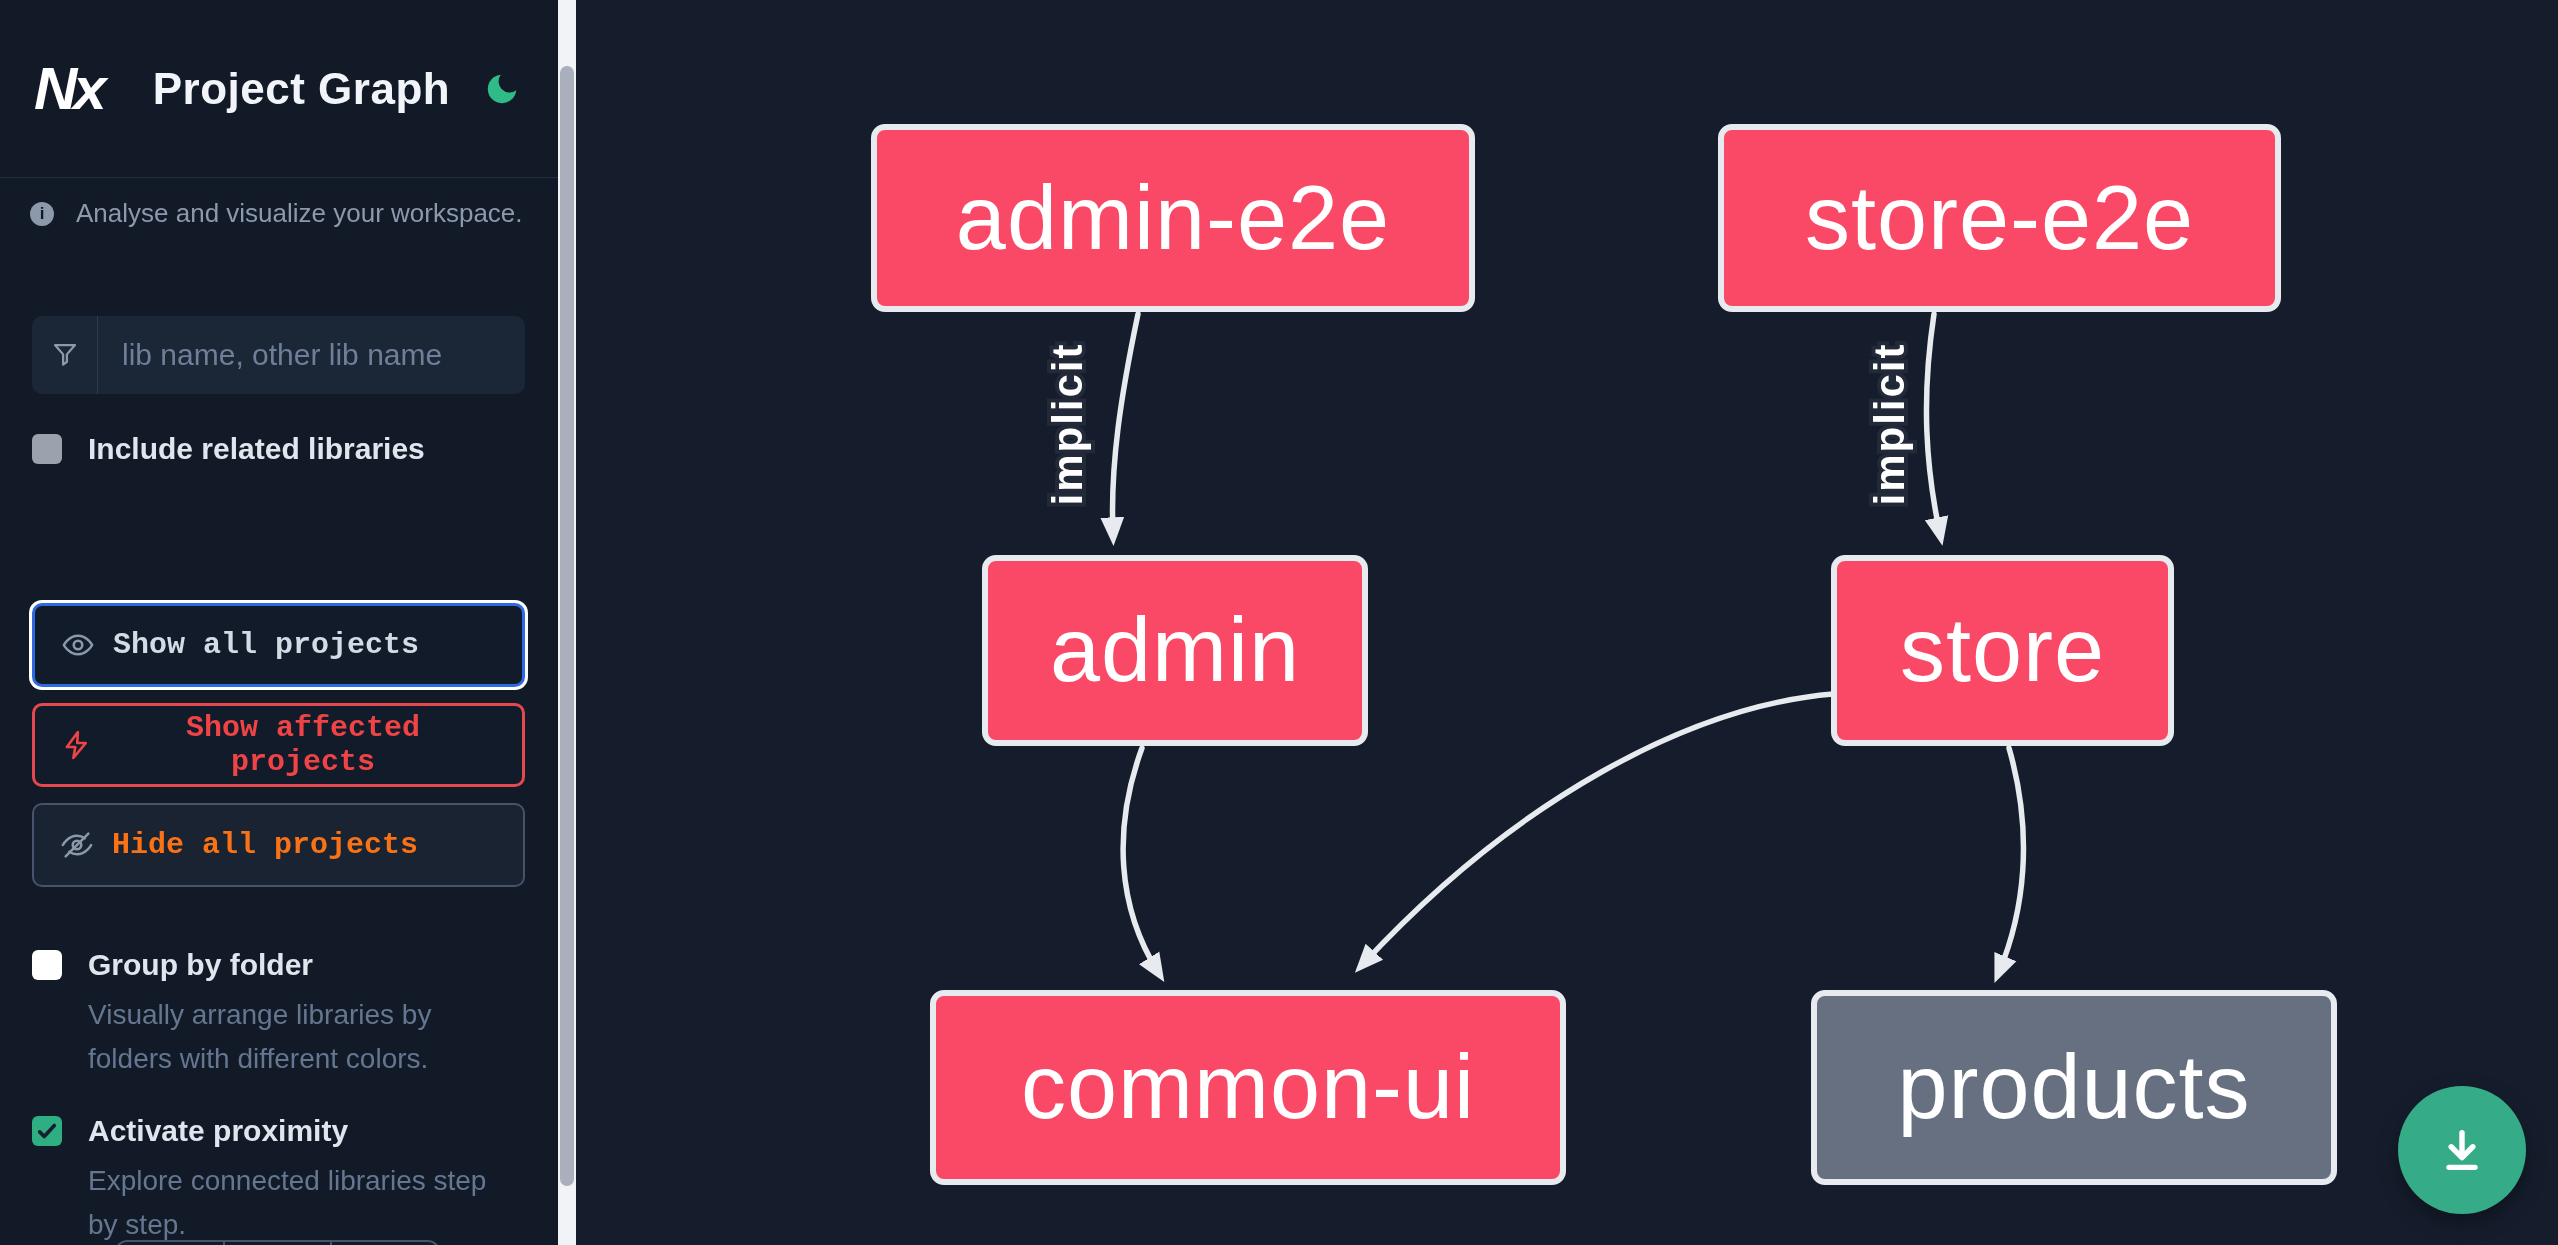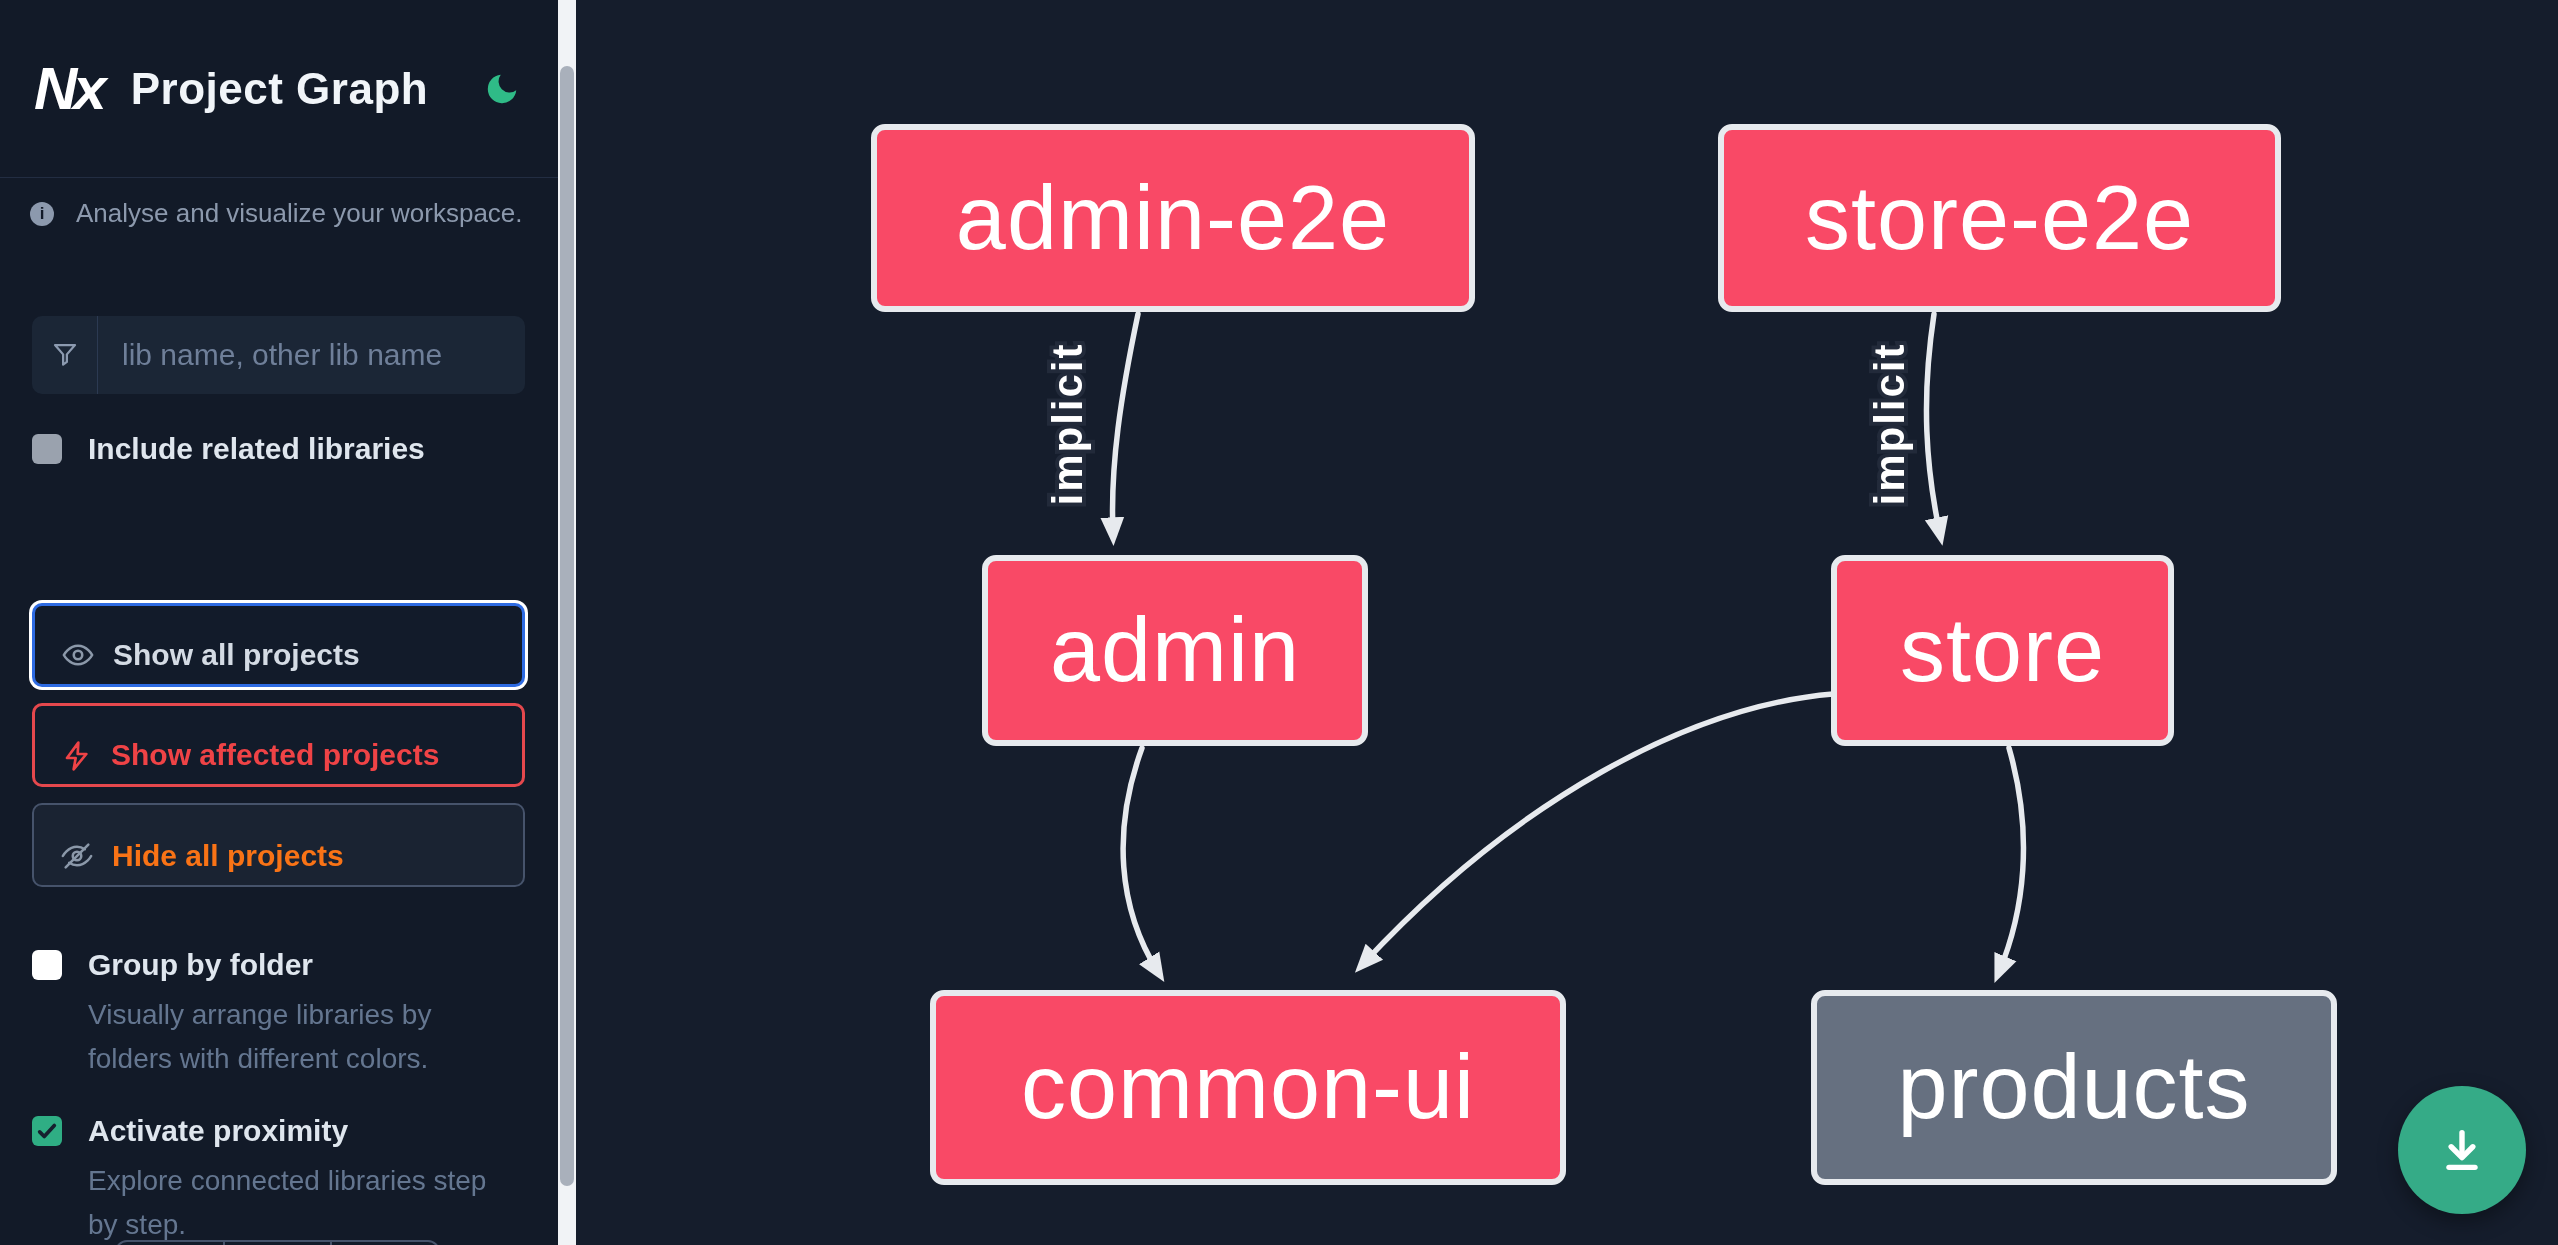--- a/index.html
+++ b/index.html
@@ -5,21 +5,21 @@
   * { margin:0; padding:0; box-sizing:border-box; }
   html,body { background:#0d141f; }
   body { font-family:"Liberation Sans", sans-serif; }
   .app { position:relative; width:2558px; height:1245px; overflow:hidden; background:#151d2c; }
 
   
   .sidebar { position:absolute; left:0; top:0; width:558px; height:1245px; background:#121a28; }
   .sidebar-header { position:absolute; left:0; top:0; width:558px; height:178px;
     border-bottom:1px solid #222d42; display:flex; align-items:center; padding:12px 34px; }
   .nx-logo { color:#ffffff; font-weight:800; font-size:60px; letter-spacing:-4px; font-style:italic; cursor:pointer; }
-  .app-title { color:#f1f5f9; font-weight:700; font-size:44px; margin-left:28px; letter-spacing:0.5px; }
+  .app-title { color:#f1f5f9; font-weight:700; font-size:44px; margin-left:50px; letter-spacing:0.5px; }
   .theme-toggle { margin-left:auto; background:none; border:none; cursor:pointer; width:44px; height:44px;
     display:flex; align-items:center; justify-content:center; }
 
   .info-row { position:absolute; left:30px; top:198px; width:500px; display:flex; align-items:center; gap:22px; }
   .info-icon { width:24px; height:24px; border-radius:50%; background:#8c99ad; color:#121a28;
     font-weight:800; font-size:17px; display:flex; align-items:center; justify-content:center; flex:0 0 auto; }
   .info-text { color:#8c99ad; font-size:26px; font-weight:500; }
 
   .search-box { position:absolute; left:32px; top:316px; width:493px; height:78px; background:#1b2636;
     border-radius:10px; display:flex; align-items:stretch; overflow:hidden; }
@@ -33,22 +33,22 @@
   .checkbox { width:30px; height:30px; border-radius:6px; margin-top:2px; flex:0 0 auto; cursor:pointer;
     display:flex; align-items:center; justify-content:center; }
   .cb-gray  { background:#9aa2ae; }
   .cb-white { background:#ffffff; border:1px solid #6b7避280; }
   .cb-green { background:#2fae84; }
   .check-texts { display:flex; flex-direction:column; }
   .check-label { color:#dfe6ee; font-size:30px; font-weight:700; line-height:1.15; }
   .check-desc { color:#647690; font-size:28px; font-weight:400; line-height:44px; margin-top:10px; width:432px; }
 
   .side-btn { position:absolute; left:32px; width:493px; height:84px; border-radius:10px;
-    display:flex; align-items:flex-end; gap:18px; padding:12px 26px; cursor:pointer;
-    background:#121b2a; font-family:Liberation Sans, sans-serif; }
+    display:flex; align-items:center; gap:18px; padding:5px 26px; cursor:pointer;
+    background:#121b2a; font-family:Liberation Mono, monospace; }
   .side-btn .btn-label { font-size:30px; font-weight:600; }
   .btn-show-all { border:3px solid #2e6be2; box-shadow:0 0 0 3px #ffffff; }
   .btn-show-all .btn-label { color:#d4dbe4; }
   .btn-affected { border:3px solid #e5484d; }
   .btn-affected .btn-label { color:#ef4346; }
   .btn-hide { border:2px solid #46536b; background:#1a2332; }
   .btn-hide .btn-label { color:#f97316; }
 
   .stepper-sliver { position:absolute; left:115px; top:1240px; width:325px; height:40px;
     border:2px solid #46536b; border-radius:12px 12px 0 0; background:#121b2a; display:flex; }

